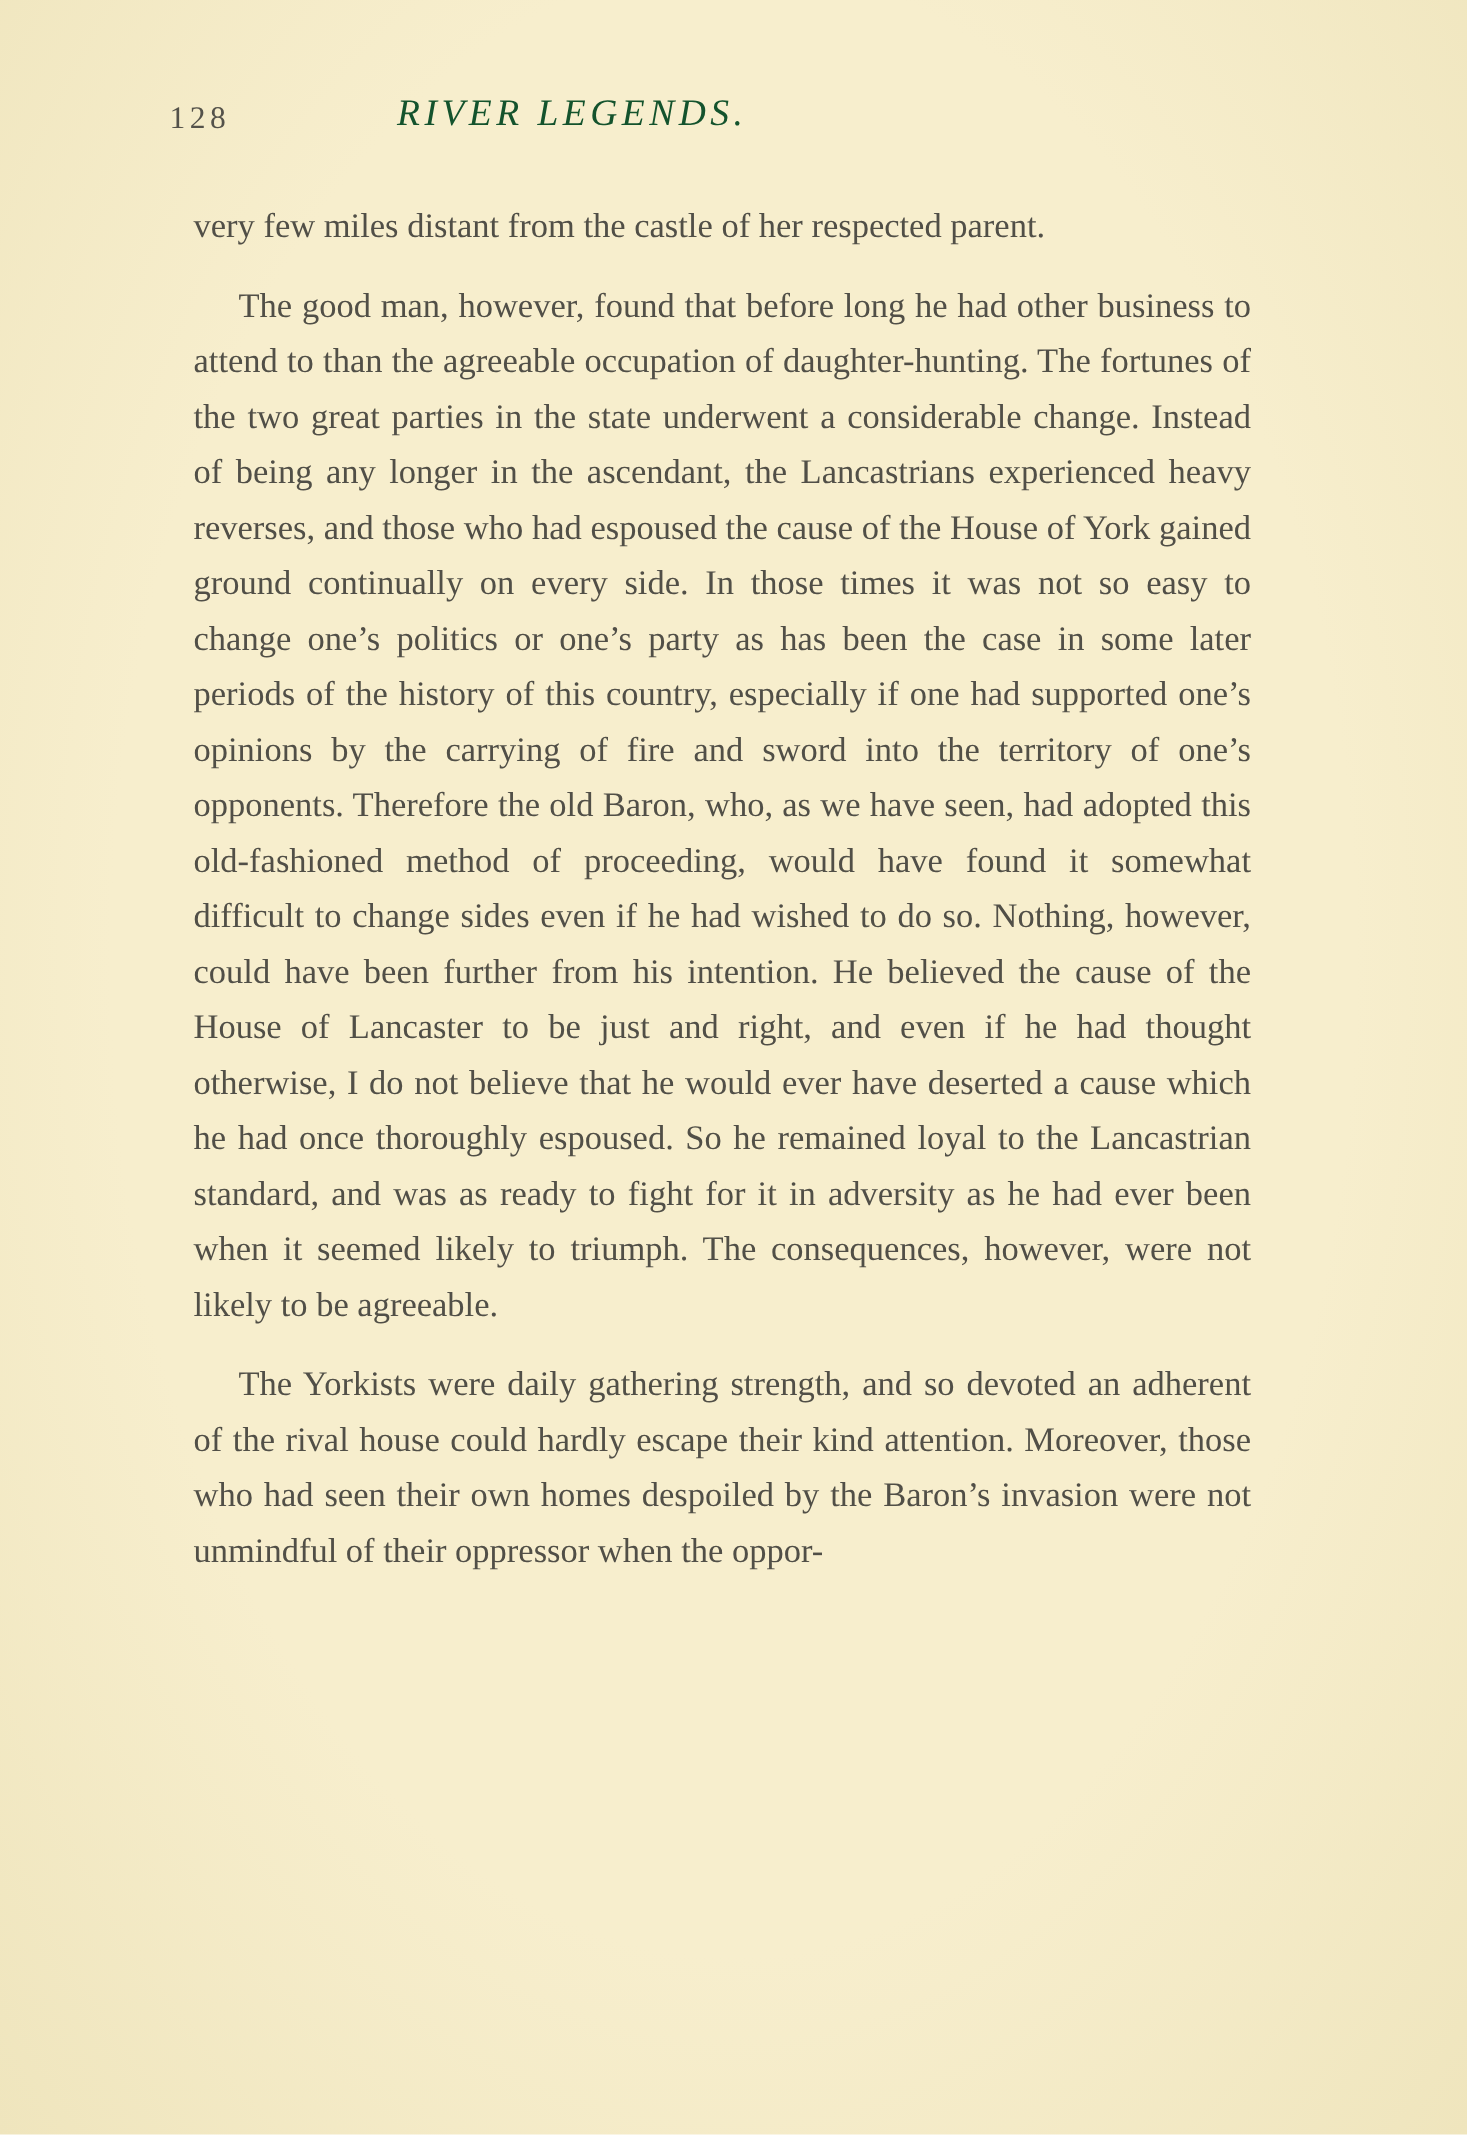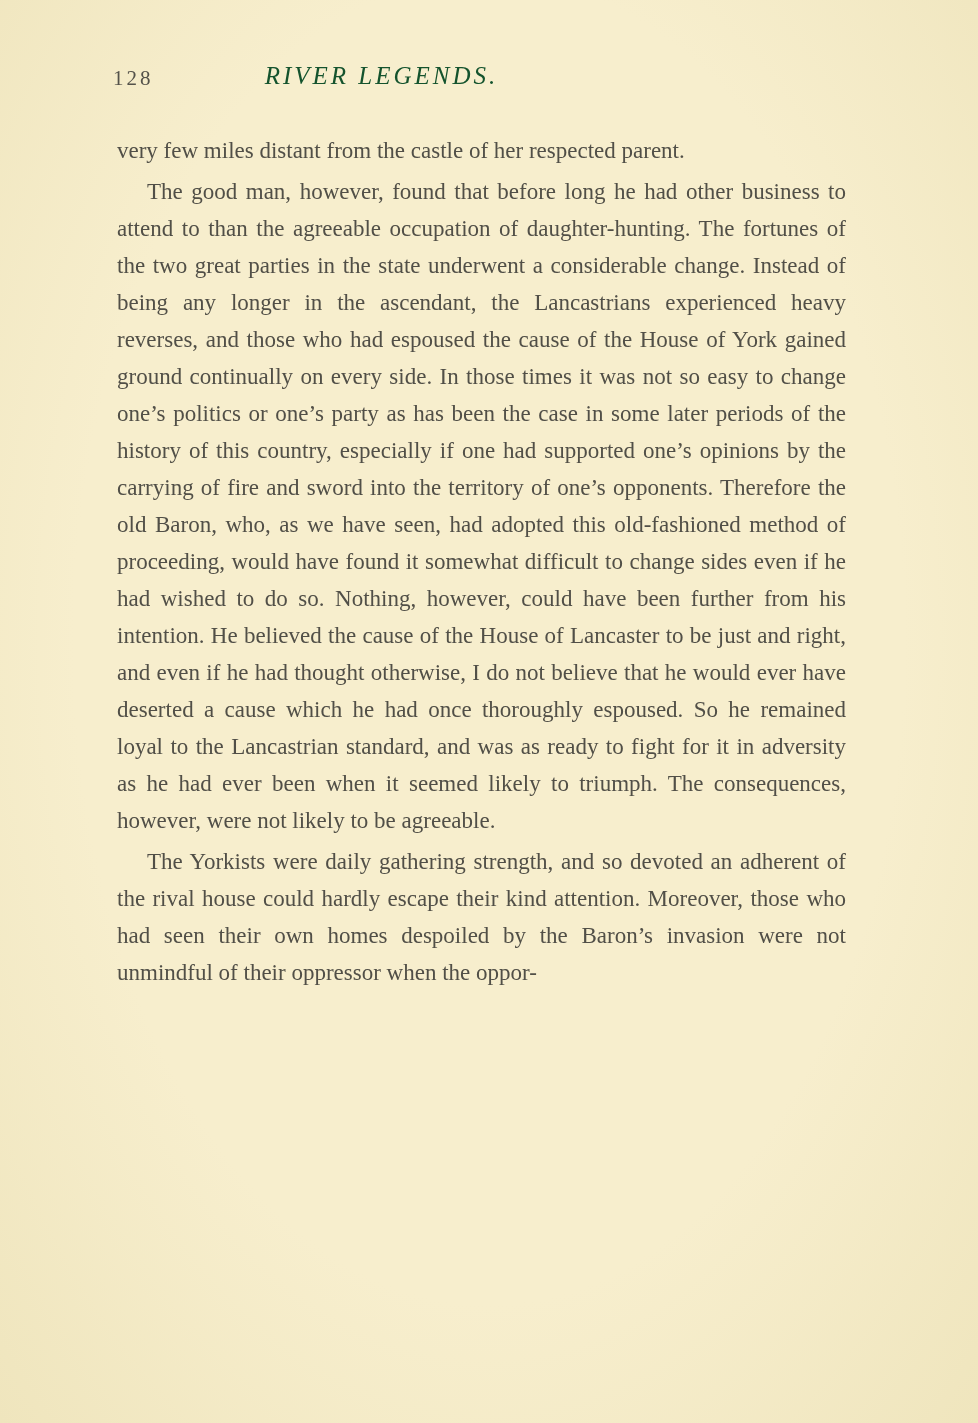--- a/index.html
+++ b/index.html
@@ -48,21 +48,21 @@
   }
   .text-block {
     width: 737px;
     font-size: 23px;
     line-height: 37px;
     text-align: justify;
     text-justify: inter-word;
     color: #514f47;
   }
   .text-block p {
-    margin: 4px;
+    margin: 16px;
     padding: 0;
     font-family: Liberation Serif, serif;
   }
   .text-block p.indent {
     text-indent: 30px;
   }
 </style>
 </head>
 <body style="color: rgb(81, 79, 71);">
 

